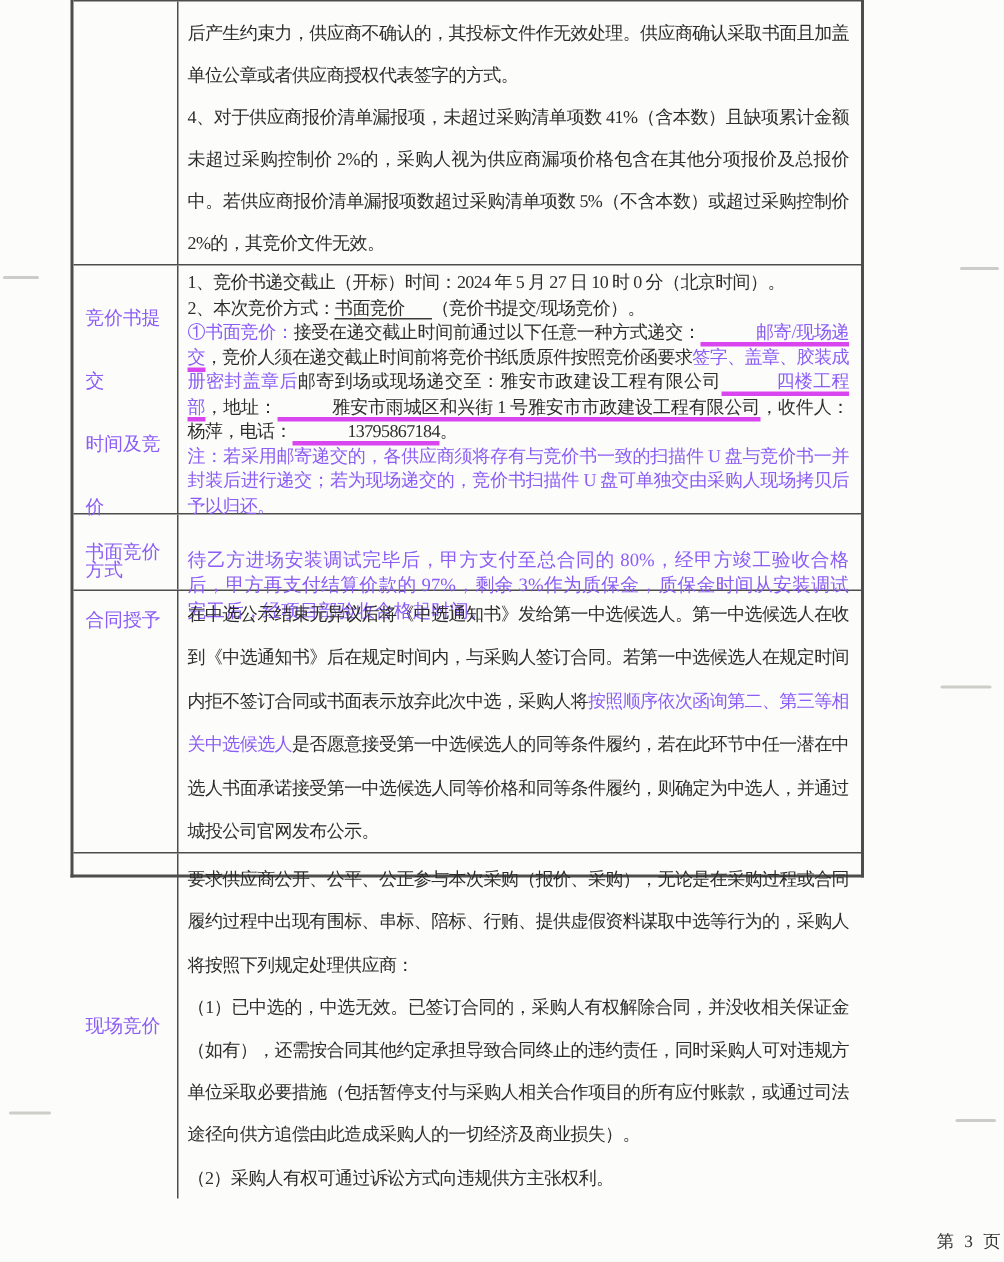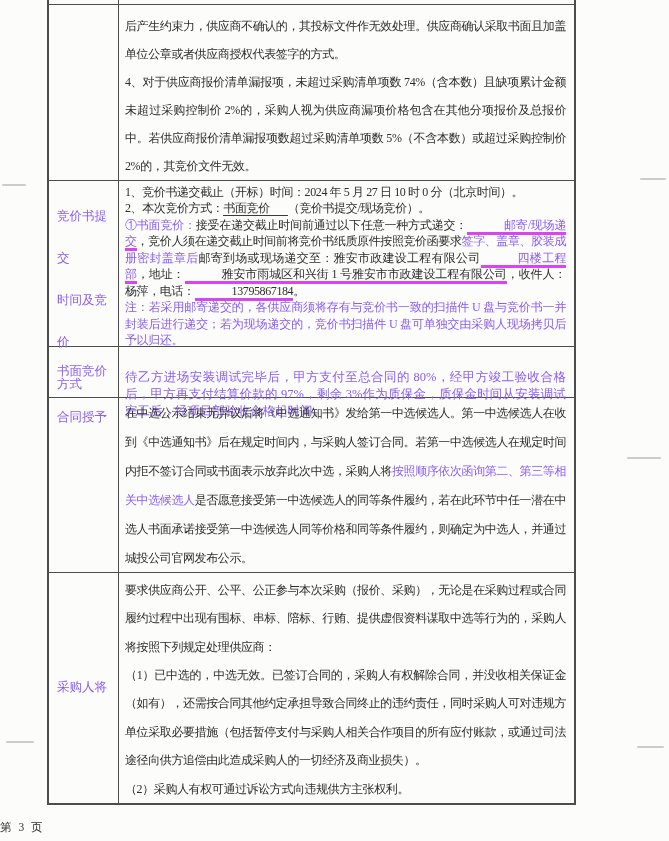--- a/index.html
+++ b/index.html
@@ -11,21 +11,21 @@
     position:relative;
     width:669px;height:841px;
     margin:0 auto;
     background:#fcfcfa;
     color:#2d2d2d;
     overflow:hidden;
   }
   .bid-table{
     position:absolute;
     left:47px;top:0;
-    width:529px;height:805px;
+    width:529px;height:585px;
     border-left:2px solid #4d4d4d;
     border-right:2px solid #4d4d4d;
     border-bottom:2px solid #4d4d4d;
     box-sizing:border-box;
     display:flex;flex-direction:column;
   }
   .trow{
     display:flex;
     box-sizing:border-box;
     border-bottom:1.5px solid #4d4d4d;
@@ -68,23 +68,23 @@
   .r-payment .body-cell{line-height:17px;padding-top:1px;font-size:12.5px;letter-spacing:0;margin-top:21px;}
   .r-payment .label-cell{display:flex;align-items:center;}
   .r-award{height:175px;justify-content:space-between;}
   .r-award .body-cell{line-height:29px;padding-top:1px;}
   .r-award .label-cell{padding-top:11px;}
   .r-integrity .body-cell{line-height:28.4px;padding-top:3px;}
   .r-integrity .label-cell{display:flex;align-items:center;}
 
   .page-footer{
     position:absolute;
-    left:0;right:0;
+    left:16px;right:0;
     top:820px;
-    text-align:left;
+    text-align:right;
     font-size:11.5px;
     letter-spacing:2px;
     color:#333;
   }
   .artifact{
     position:absolute;
     height:2px;
     background:#ccccc8;
     border-radius:1px;
   }
@@ -103,21 +103,21 @@
 
     <div class="trow stub">
       <div class="label-cell"></div>
       <div class="body-cell"></div>
     </div>
 
     <div class="trow r-overflow">
       <div class="label-cell"></div>
       <div class="body-cell">
         <p>后产生约束力，供应商不确认的，其投标文件作无效处理。供应商确认采取书面且加盖单位公章或者供应商授权代表签字的方式。</p>
-        <p>4、对于供应商报价清单漏报项，未超过采购清单项数 74%（含本数）且缺项累计金额未超过采购控制价 2%的，采购人视为供应商漏项价格包含在其他分项报价及总报价中。若供应商报价清单漏报项数超过采购清单项数 5%（不含本数）或超过采购控制价 2%的，其竞价文件无效。</p>
+        <p>4、对于供应商报价清单漏报项，未超过采购清单项数 41%（含本数）且缺项累计金额未超过采购控制价 2%的，采购人视为供应商漏项价格包含在其他分项报价及总报价中。若供应商报价清单漏报项数超过采购清单项数 5%（不含本数）或超过采购控制价 2%的，其竞价文件无效。</p>
       </div>
     </div>
 
     <div class="trow r-submission">
       <div class="label-cell">
         <div>竞价书提交</div>
         <div>时间及竞价</div>
         <div>方式</div>
       </div>
       <div class="body-cell">
@@ -141,21 +141,21 @@
       <div class="label-cell">
         <span>合同授予</span>
       </div>
       <div class="body-cell">
         <p><span>在中选公示结束无异议后将《中选通知书》发给第一中选候选人。第一中选候选人在收到《中选通知书》后在规定时间内，与采购人签订合同。若第一中选候选人在规定时间内拒不签订合同或书面表示放弃此次中选，采购人将</span><span class="b">按照顺序依次函询第二、第三等相关中选候选人</span><span>是否愿意接受第一中选候选人的同等条件履约，若在此环节中任一潜在中选人书面承诺接受第一中选候选人同等价格和同等条件履约，则确定为中选人，并通过城投公司官网发布公示。</span></p>
       </div>
     </div>
 
     <div class="trow r-integrity last">
       <div class="label-cell">
-        <span>采购人将</span>
+        <span>现场竞价</span>
       </div>
       <div class="body-cell">
         <p>要求供应商公开、公平、公正参与本次采购（报价、采购），无论是在采购过程或合同履约过程中出现有围标、串标、陪标、行贿、提供虚假资料谋取中选等行为的，采购人将按照下列规定处理供应商：</p>
         <p>（1）已中选的，中选无效。已签订合同的，采购人有权解除合同，并没收相关保证金（如有），还需按合同其他约定承担导致合同终止的违约责任，同时采购人可对违规方单位采取必要措施（包括暂停支付与采购人相关合作项目的所有应付账款，或通过司法途径向供方追偿由此造成采购人的一切经济及商业损失）。</p>
         <p>（2）采购人有权可通过诉讼方式向违规供方主张权利。</p>
       </div>
     </div>
 
   </div>
 

